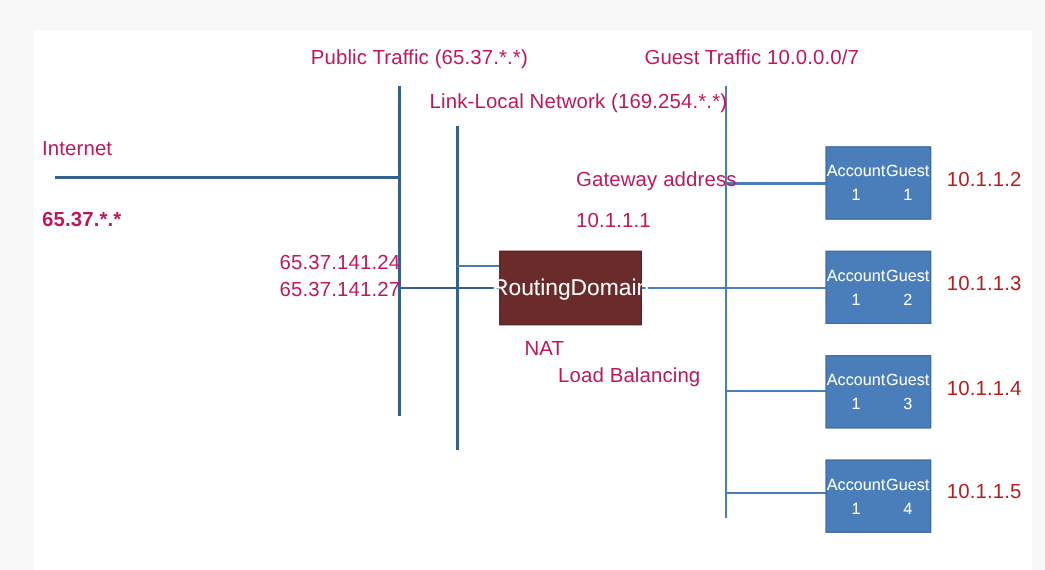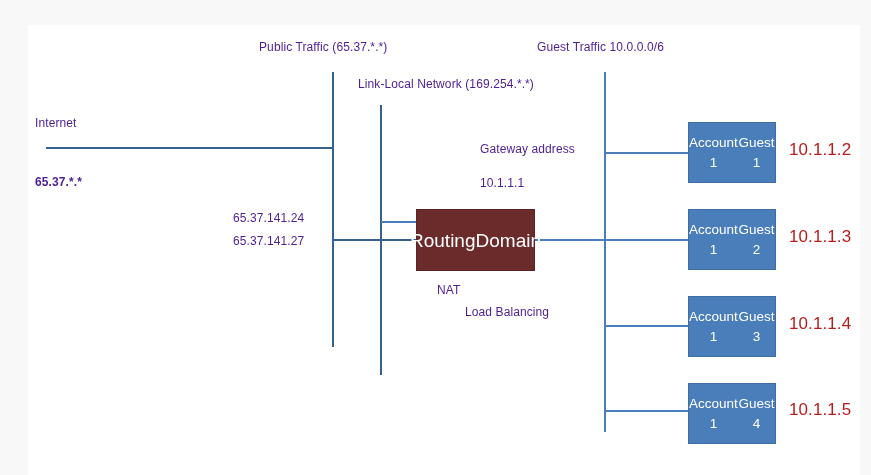--- a/index.html
+++ b/index.html
@@ -28,22 +28,22 @@
   }
   .diagram-layer {
     position: absolute;
     left: 0;
     top: 0;
     width: 871px;
     height: 475px;
   }
   .lbl {
     position: absolute;
-    color: #4c1d95;
-    font-size: 12px;
+    color: #be185d;
+    font-size: 17px;
     line-height: 19px;
     white-space: pre;
     letter-spacing: 0.1px;
   }
   .lbl.ip {
     font-size: 17px;
     color: #b91c1c;
   }
   .node-box {
     position: absolute;
@@ -92,21 +92,21 @@
         <line x1="46" y1="148" x2="334" y2="148" stroke="#35618f" stroke-width="2.2" shape-rendering="crispEdges"></line>
         <line x1="381" y1="222" x2="417" y2="222" stroke="#4a7ebb" stroke-width="1.8" shape-rendering="crispEdges"></line>
         <line x1="333" y1="240" x2="417" y2="240" stroke="#35618f" stroke-width="2.4" shape-rendering="crispEdges"></line>
         <line x1="534" y1="240" x2="689" y2="240" stroke="#4a7ebb" stroke-width="2.2" shape-rendering="crispEdges"></line>
         <line x1="605" y1="153" x2="689" y2="153" stroke="#4a7ebb" stroke-width="2" shape-rendering="crispEdges"></line>
         <line x1="605" y1="326" x2="689" y2="326" stroke="#4a7ebb" stroke-width="2" shape-rendering="crispEdges"></line>
         <line x1="605" y1="411" x2="689" y2="411" stroke="#4a7ebb" stroke-width="2" shape-rendering="crispEdges"></line>
       </svg>
     <div id="labels-host">
         <div class="lbl" style="left: 259px; top: 38px;">Public Traffic (65.37.*.*)</div>
-        <div class="lbl" style="left: 537px; top: 38px;">Guest Traffic 10.0.0.0/6</div>
+        <div class="lbl" style="left: 537px; top: 38px;">Guest Traffic 10.0.0.0/7</div>
         <div class="lbl" style="left: 358px; top: 75px;">Link-Local Network (169.254.*.*)</div>
         <div class="lbl" style="left: 35px; top: 114px;">Internet</div>
         <div class="lbl" style="left: 35px; top: 173px; font-weight: bold;">65.37.*.*</div>
         <div class="lbl" style="left: 233px; top: 209px;">65.37.141.24</div>
         <div class="lbl" style="left: 233px; top: 232px;">65.37.141.27</div>
         <div class="lbl" style="left: 480px; top: 140px; text-align: right;">Gateway address</div>
         <div class="lbl" style="left: 480px; top: 174px;">10.1.1.1</div>
         <div class="lbl" style="left: 437px; top: 281px;">NAT</div>
         <div class="lbl" style="left: 437px; top: 303px; margin-left: 28px;">Load Balancing</div>
         <div class="lbl ip" style="left: 789px; top: 140px;">10.1.1.2</div>

